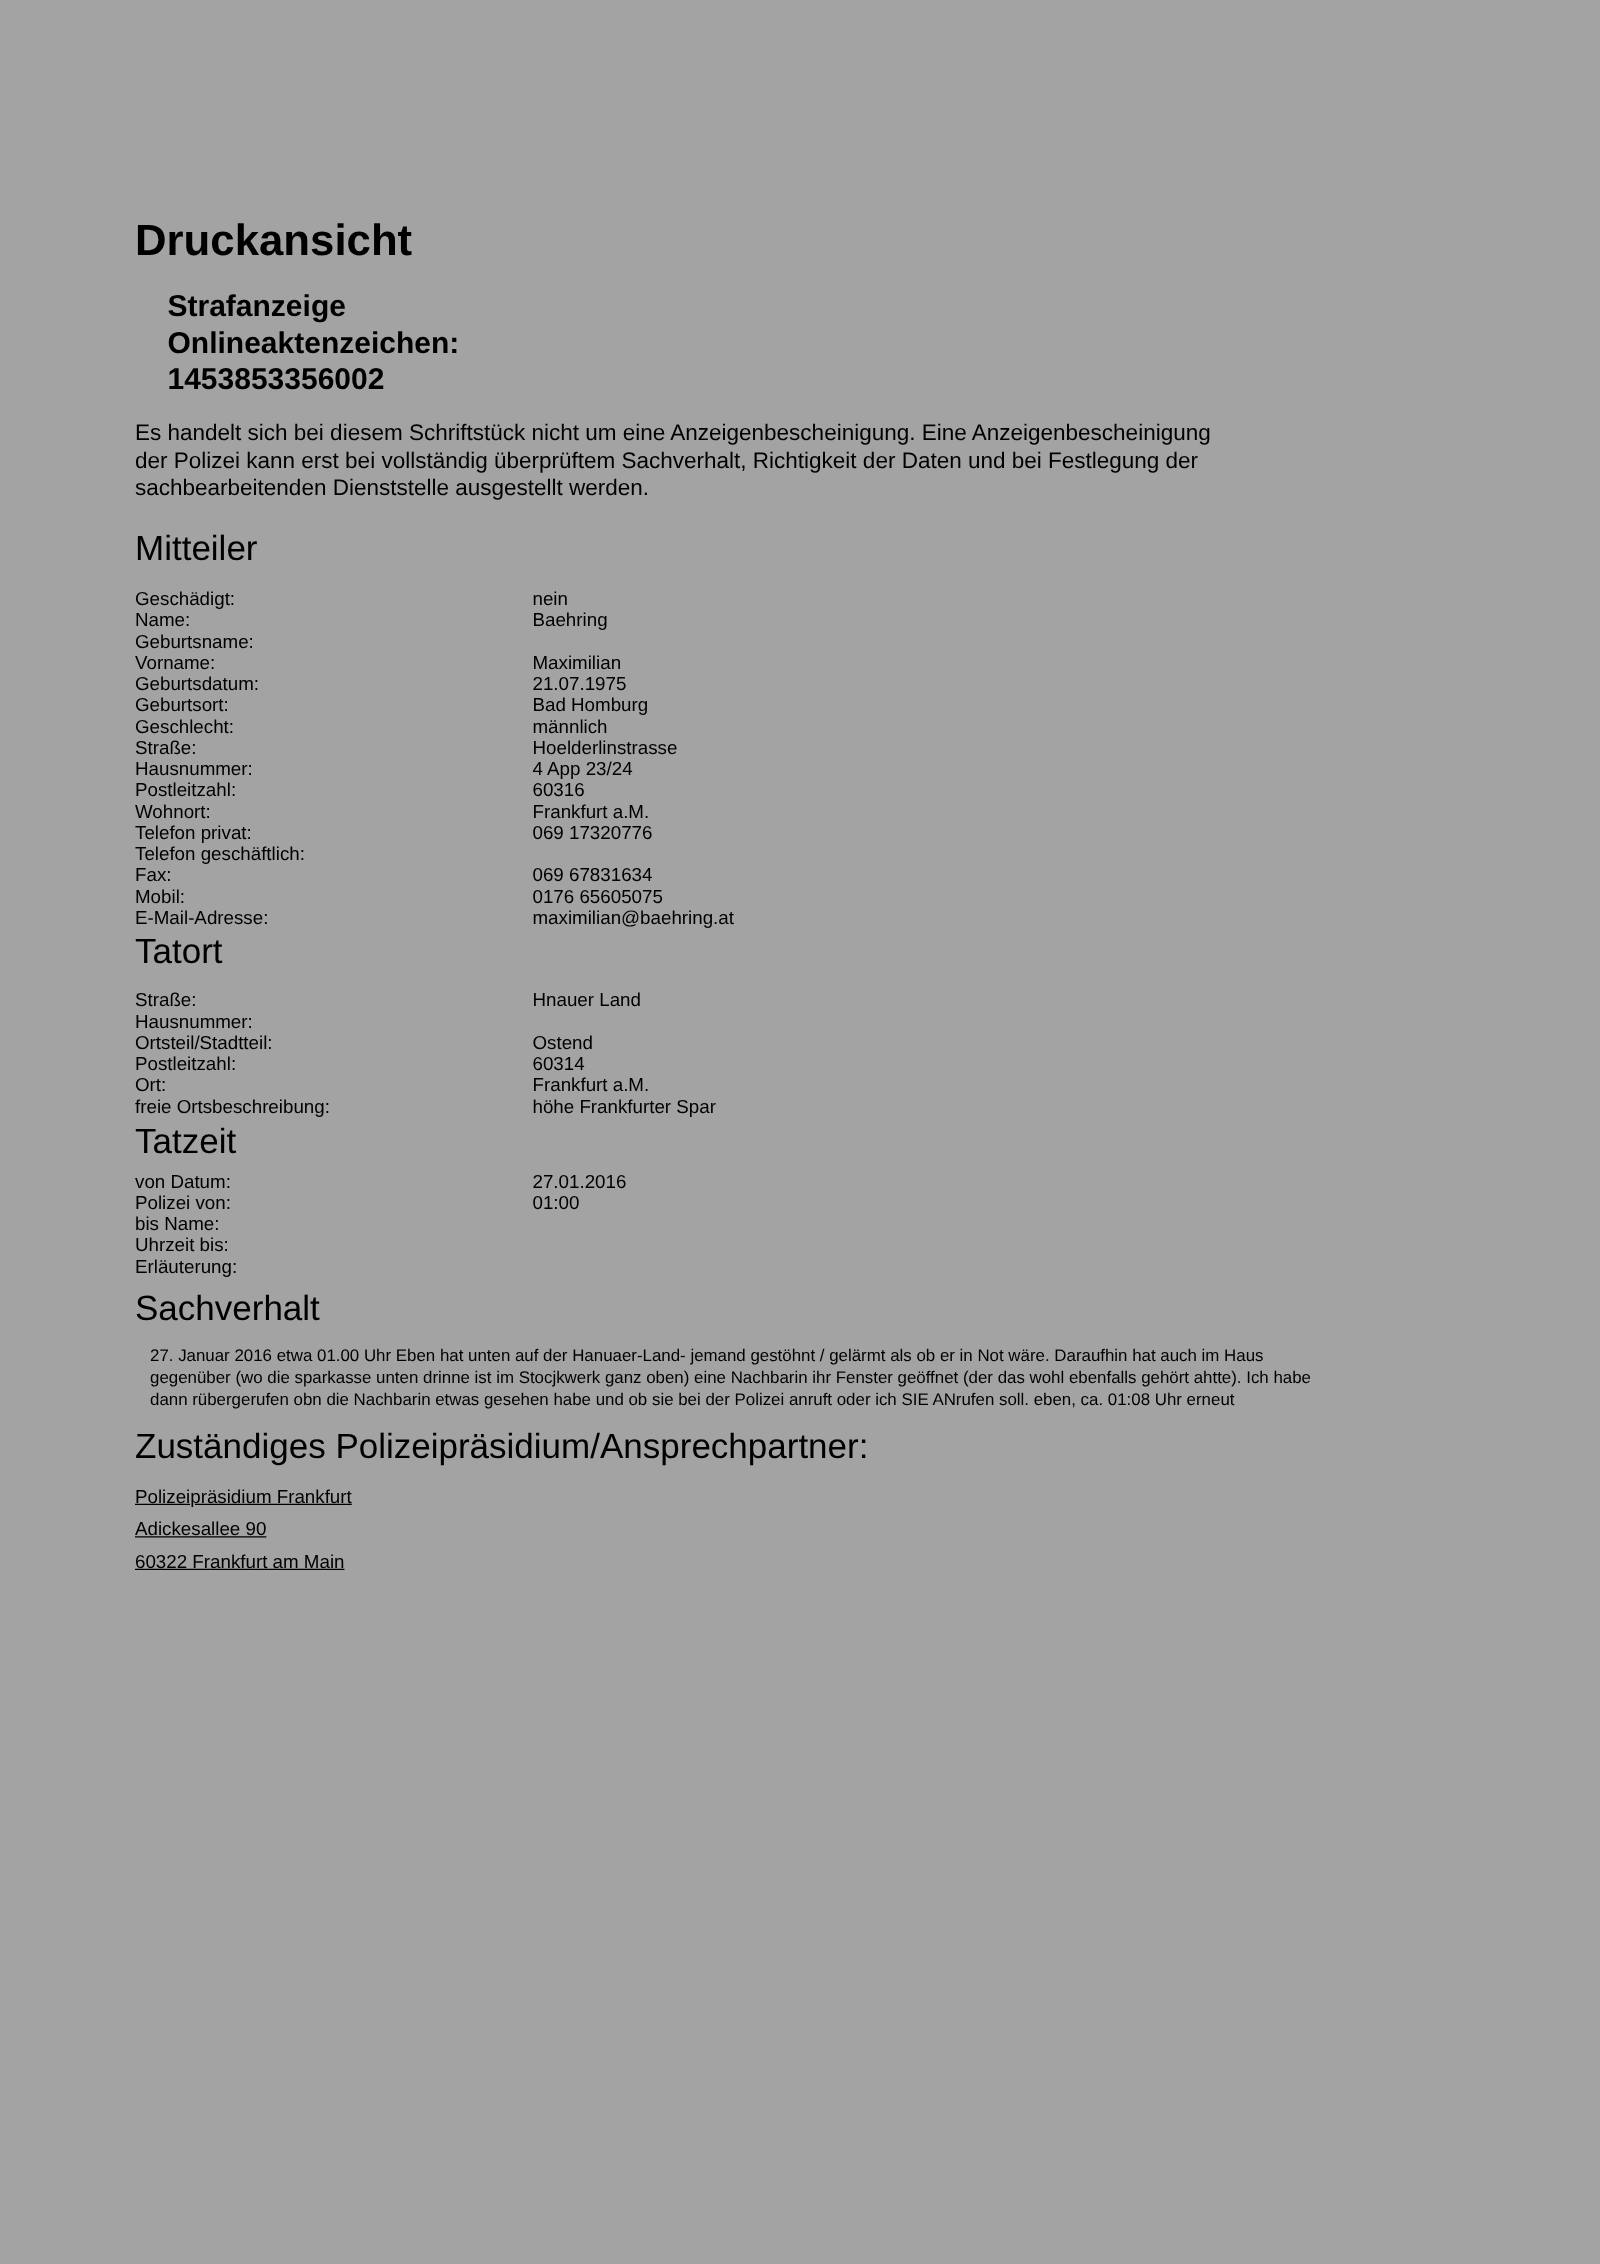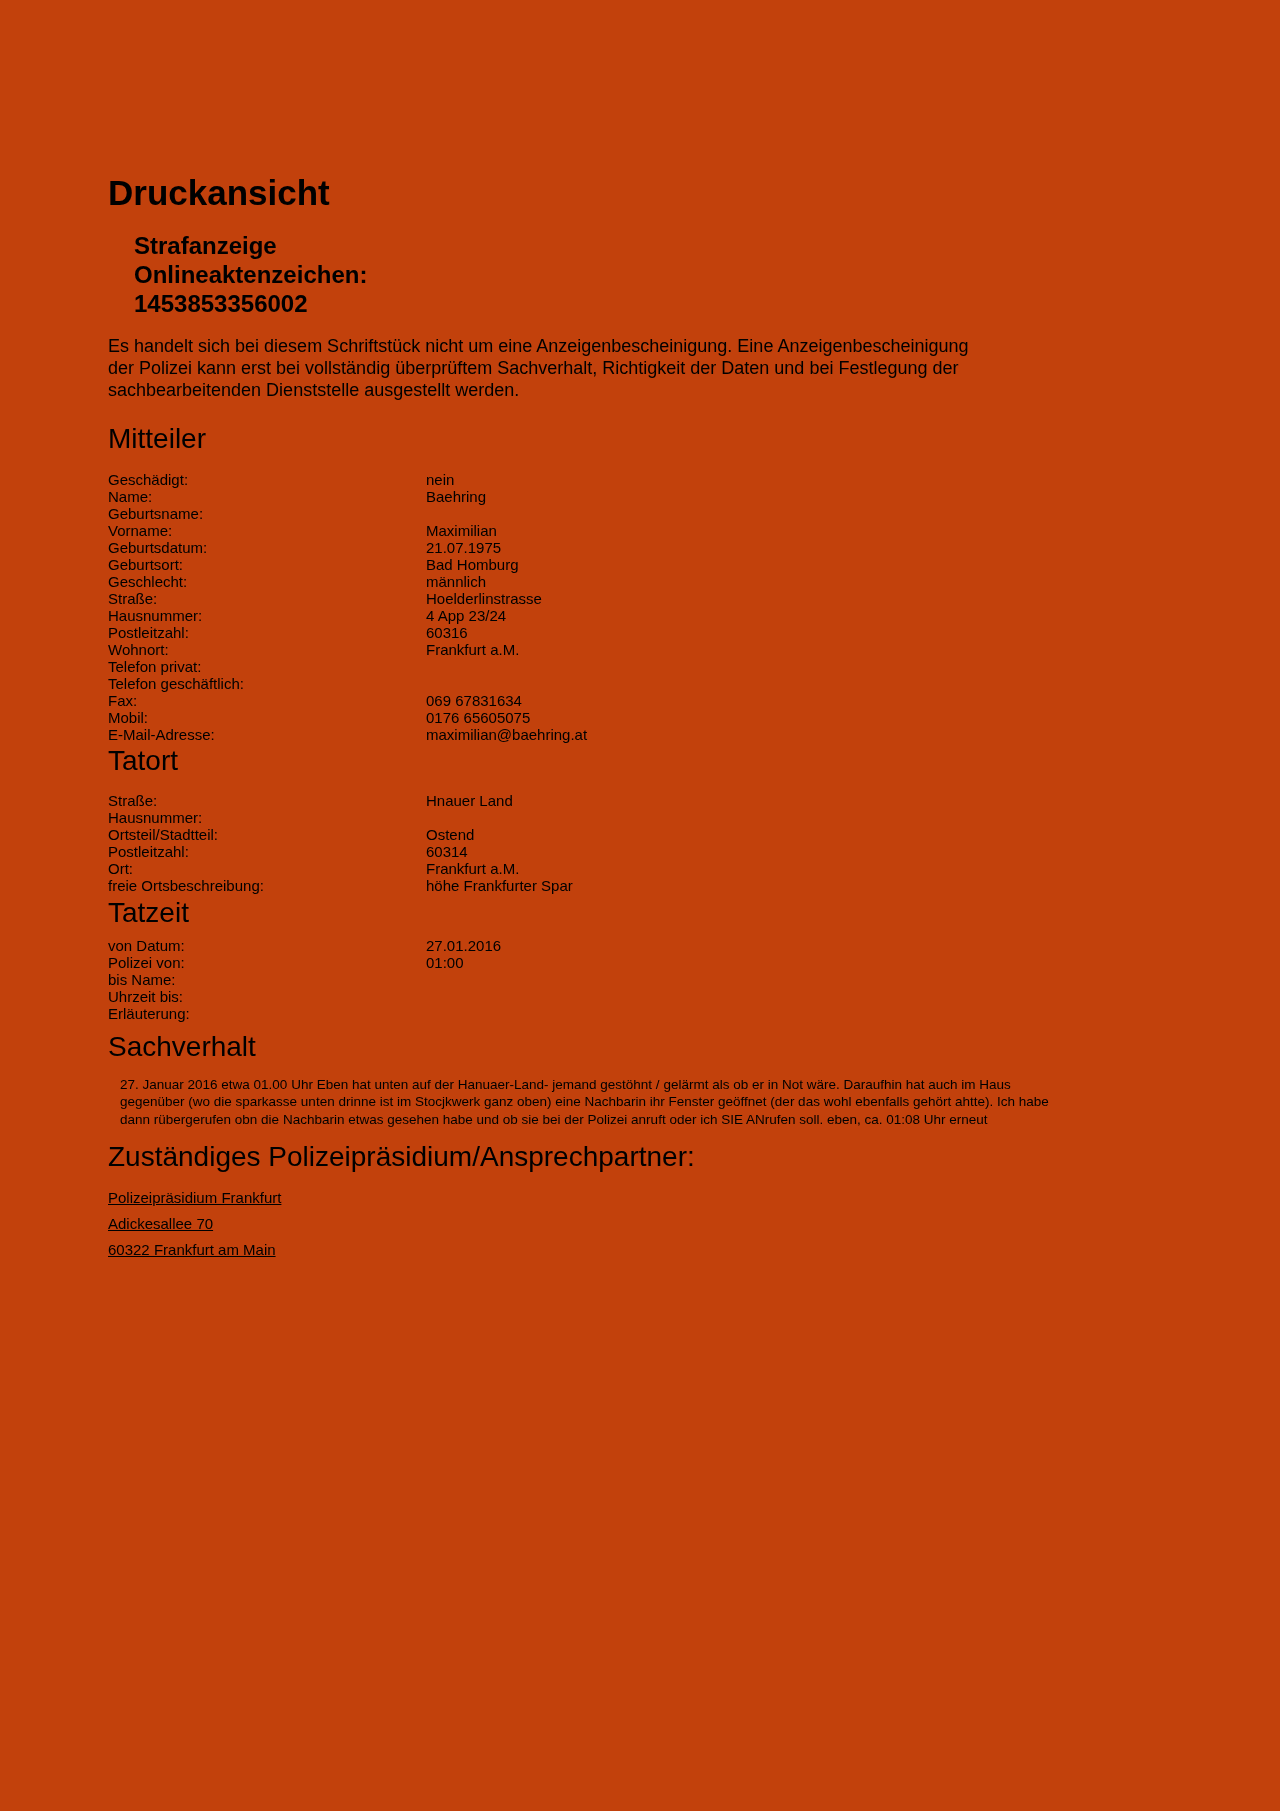--- a/index.html
+++ b/index.html
@@ -8,21 +8,21 @@
     padding: 0;
     background: #ffffff;
     color: #000000;
     font-family: "Liberation Sans", "DejaVu Sans", sans-serif;
   }
   .page {
     width: 1280px;
     min-height: 1811px;
     box-sizing: border-box;
     padding: 172px 120px 40px 108px;
-    background: #c2410c;
+    background: #a3a3a3;
     overflow: hidden;
   }
   h1.page-title {
     font-size: 35px;
     font-weight: 700;
     line-height: 1.2;
     margin: 0 0 18px 0;
   }
   .subtitle {
     display: flex;
@@ -133,20 +133,21 @@
         <div class="field-row">
           <span class="field-label">Postleitzahl:</span>
           <span class="field-value">60316</span>
         </div>
         <div class="field-row">
           <span class="field-label">Wohnort:</span>
           <span class="field-value">Frankfurt a.M.</span>
         </div>
         <div class="field-row">
           <span class="field-label">Telefon privat:</span>
+          <span class="field-value">069 17320776</span>
         </div>
         <div class="field-row">
           <span class="field-label">Telefon geschäftlich:</span>
           <span class="field-value"></span>
         </div>
         <div class="field-row">
           <span class="field-label">Fax:</span>
           <span class="field-value">069 67831634</span>
         </div>
         <div class="field-row">
@@ -219,17 +220,17 @@
   <section id="sec-sachverhalt">
     <h2 class="sec">Sachverhalt</h2>
     <p class="narrative">27. Januar 2016 etwa 01.00 Uhr Eben hat unten auf der Hanuaer-Land- jemand gestöhnt / gelärmt als ob er in Not wäre. Daraufhin hat auch im Haus
 gegenüber (wo die sparkasse unten drinne ist im Stocjkwerk ganz oben) eine Nachbarin ihr Fenster geöffnet (der das wohl ebenfalls gehört ahtte). Ich habe
 dann rübergerufen obn die Nachbarin etwas gesehen habe und ob sie bei der Polizei anruft oder ich SIE ANrufen soll. eben, ca. 01:08 Uhr erneut</p>
   </section>
 
   <section id="sec-authority">
     <h2 class="sec">Zuständiges Polizeipräsidium/Ansprechpartner:</h2>
     <p class="auth-line">Polizeipräsidium Frankfurt</p>
-    <p class="auth-line">Adickesallee 70</p>
+    <p class="auth-line">Adickesallee 90</p>
     <p class="auth-line">60322 Frankfurt am Main</p>
   </section>
 
 </div>
 
 </body></html>

